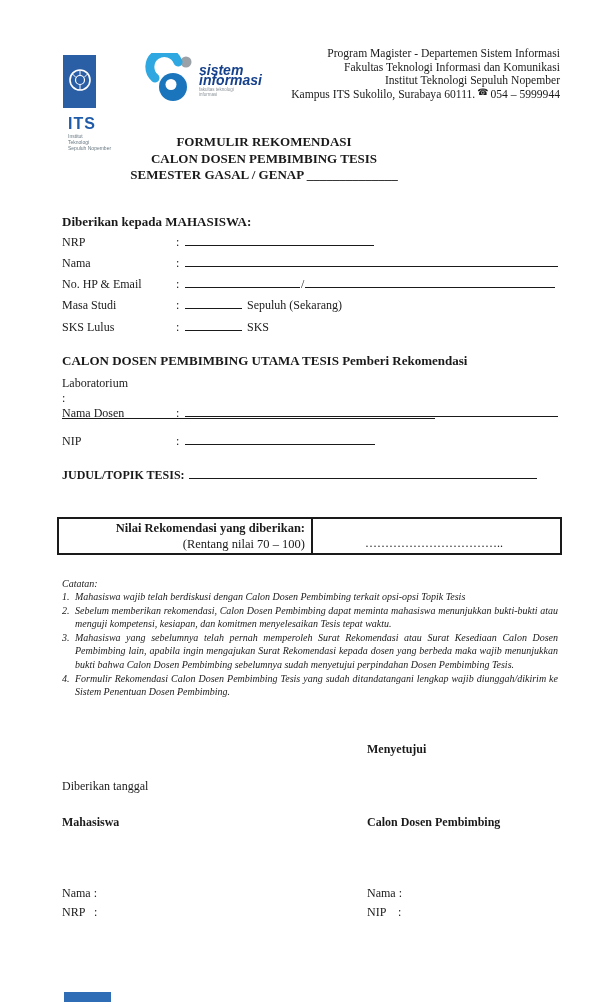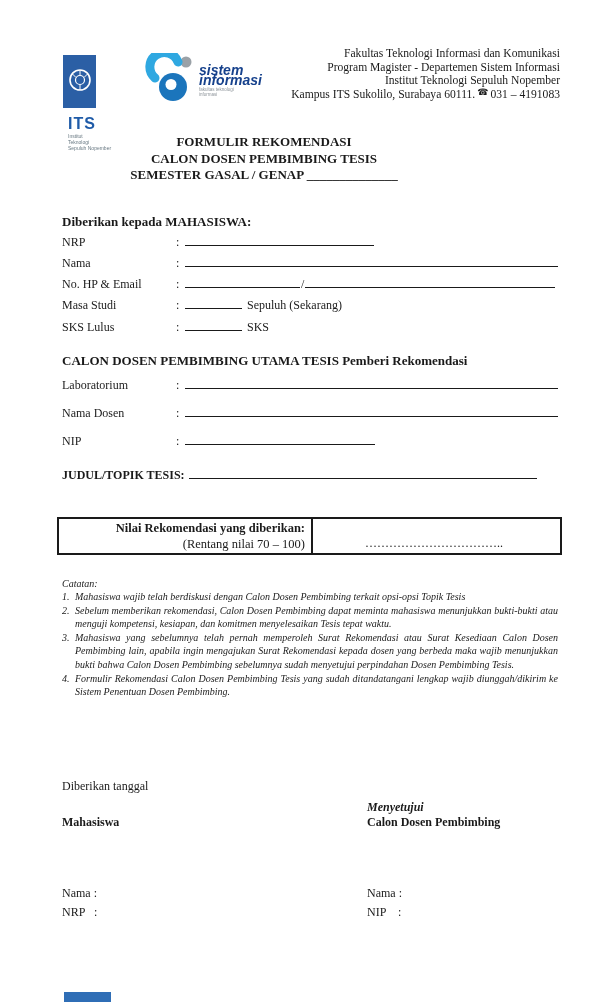--- a/index.html
+++ b/index.html
@@ -85,25 +85,25 @@
       <circle cx="29" cy="31.5" r="5.5" fill="#ffffff"></circle>
     </svg>
   </div>
   <div class="abs si-text">
     <div class="si-word">sistem</div>
     <div class="si-word">informasi</div>
     <div class="si-sub">fakultas teknologi informasi</div>
   </div>
 
   <div class="abs addr">
+    <div>Program Magister - Departemen Sistem Informasi</div>
     <div>Fakultas Teknologi Informasi dan Komunikasi</div>
-    <div>Program Magister - Departemen Sistem Informasi</div>
     <div>Institut Teknologi Sepuluh Nopember</div>
     <div>
-      <span>Kampus ITS Sukolilo, Surabaya 60111.</span><span class="phone">☎</span><span>031 – 4191083</span>
+      <span>Kampus ITS Sukolilo, Surabaya 60111.</span><span class="phone">☎</span><span>054 – 5999944</span>
     </div>
   </div>
 
   <div class="abs title">
     <div>FORMULIR REKOMENDASI</div>
     <div>CALON DOSEN PEMBIMBING TESIS</div>
     <div>SEMESTER GASAL / GENAP ______________</div>
   </div>
 
   <div class="abs sec-head" style="left:62px;top:214px;">Diberikan kepada MAHASISWA:</div>
@@ -133,21 +133,21 @@
   </div>
   <div class="abs frow" style="top:318px;">
     <span class="lbl">SKS Lulus</span>
       <span class="col">:</span>
       <span class="bl" style="width:57px;"></span>
       <span class="sfx">SKS</span>
   </div>
 
   <div class="abs sec-head" style="left:62px;top:353px;">CALON DOSEN PEMBIMBING UTAMA TESIS Pemberi Rekomendasi</div>
 
-  <div class="abs frow" style="top:376px;">
+  <div class="abs frow" style="top:376px;flex-direction:column;">
     <span class="lbl">Laboratorium</span>
       <span class="col">:</span>
       <span class="bl" style="width:373px;"></span>
   </div>
   <div class="abs frow" style="top:404px;">
     <span class="lbl">Nama Dosen</span>
       <span class="col">:</span>
       <span class="bl" style="width:373px;"></span>
   </div>
   <div class="abs frow" style="top:432px;">
@@ -187,21 +187,21 @@
     </div>
     <div class="note-item">
       <span class="note-num">4.</span>
         <span class="note-text">Formulir Rekomendasi Calon Dosen Pembimbing Tesis yang sudah ditandatangani lengkap wajib diunggah/dikirim ke Sistem Penentuan Dosen Pembimbing.</span>
     </div>
   </div>
 
   <div class="abs sig" style="left:62px;top:779px;">Diberikan tanggal</div>
   <div class="abs sig b" style="left:62px;top:815px;">Mahasiswa</div>
 
-  <div class="abs sig b" style="left:367px;top:800px;font-style:italic;">Menyetujui</div>
+  <div class="abs sig b" style="left:367px;top:742px;">Menyetujui</div>
   <div class="abs sig b" style="left:367px;top:815px;">Calon Dosen Pembimbing</div>
 
   <div class="abs sig pre" style="left:62px;top:886px;">Nama :</div>
   <div class="abs sig pre" style="left:62px;top:905px;">NRP   :</div>
   <div class="abs sig pre" style="left:367px;top:886px;">Nama :</div>
   <div class="abs sig pre" style="left:367px;top:905px;">NIP    :</div>
 
   <div class="abs footer-bar"></div>
 
 </div>

